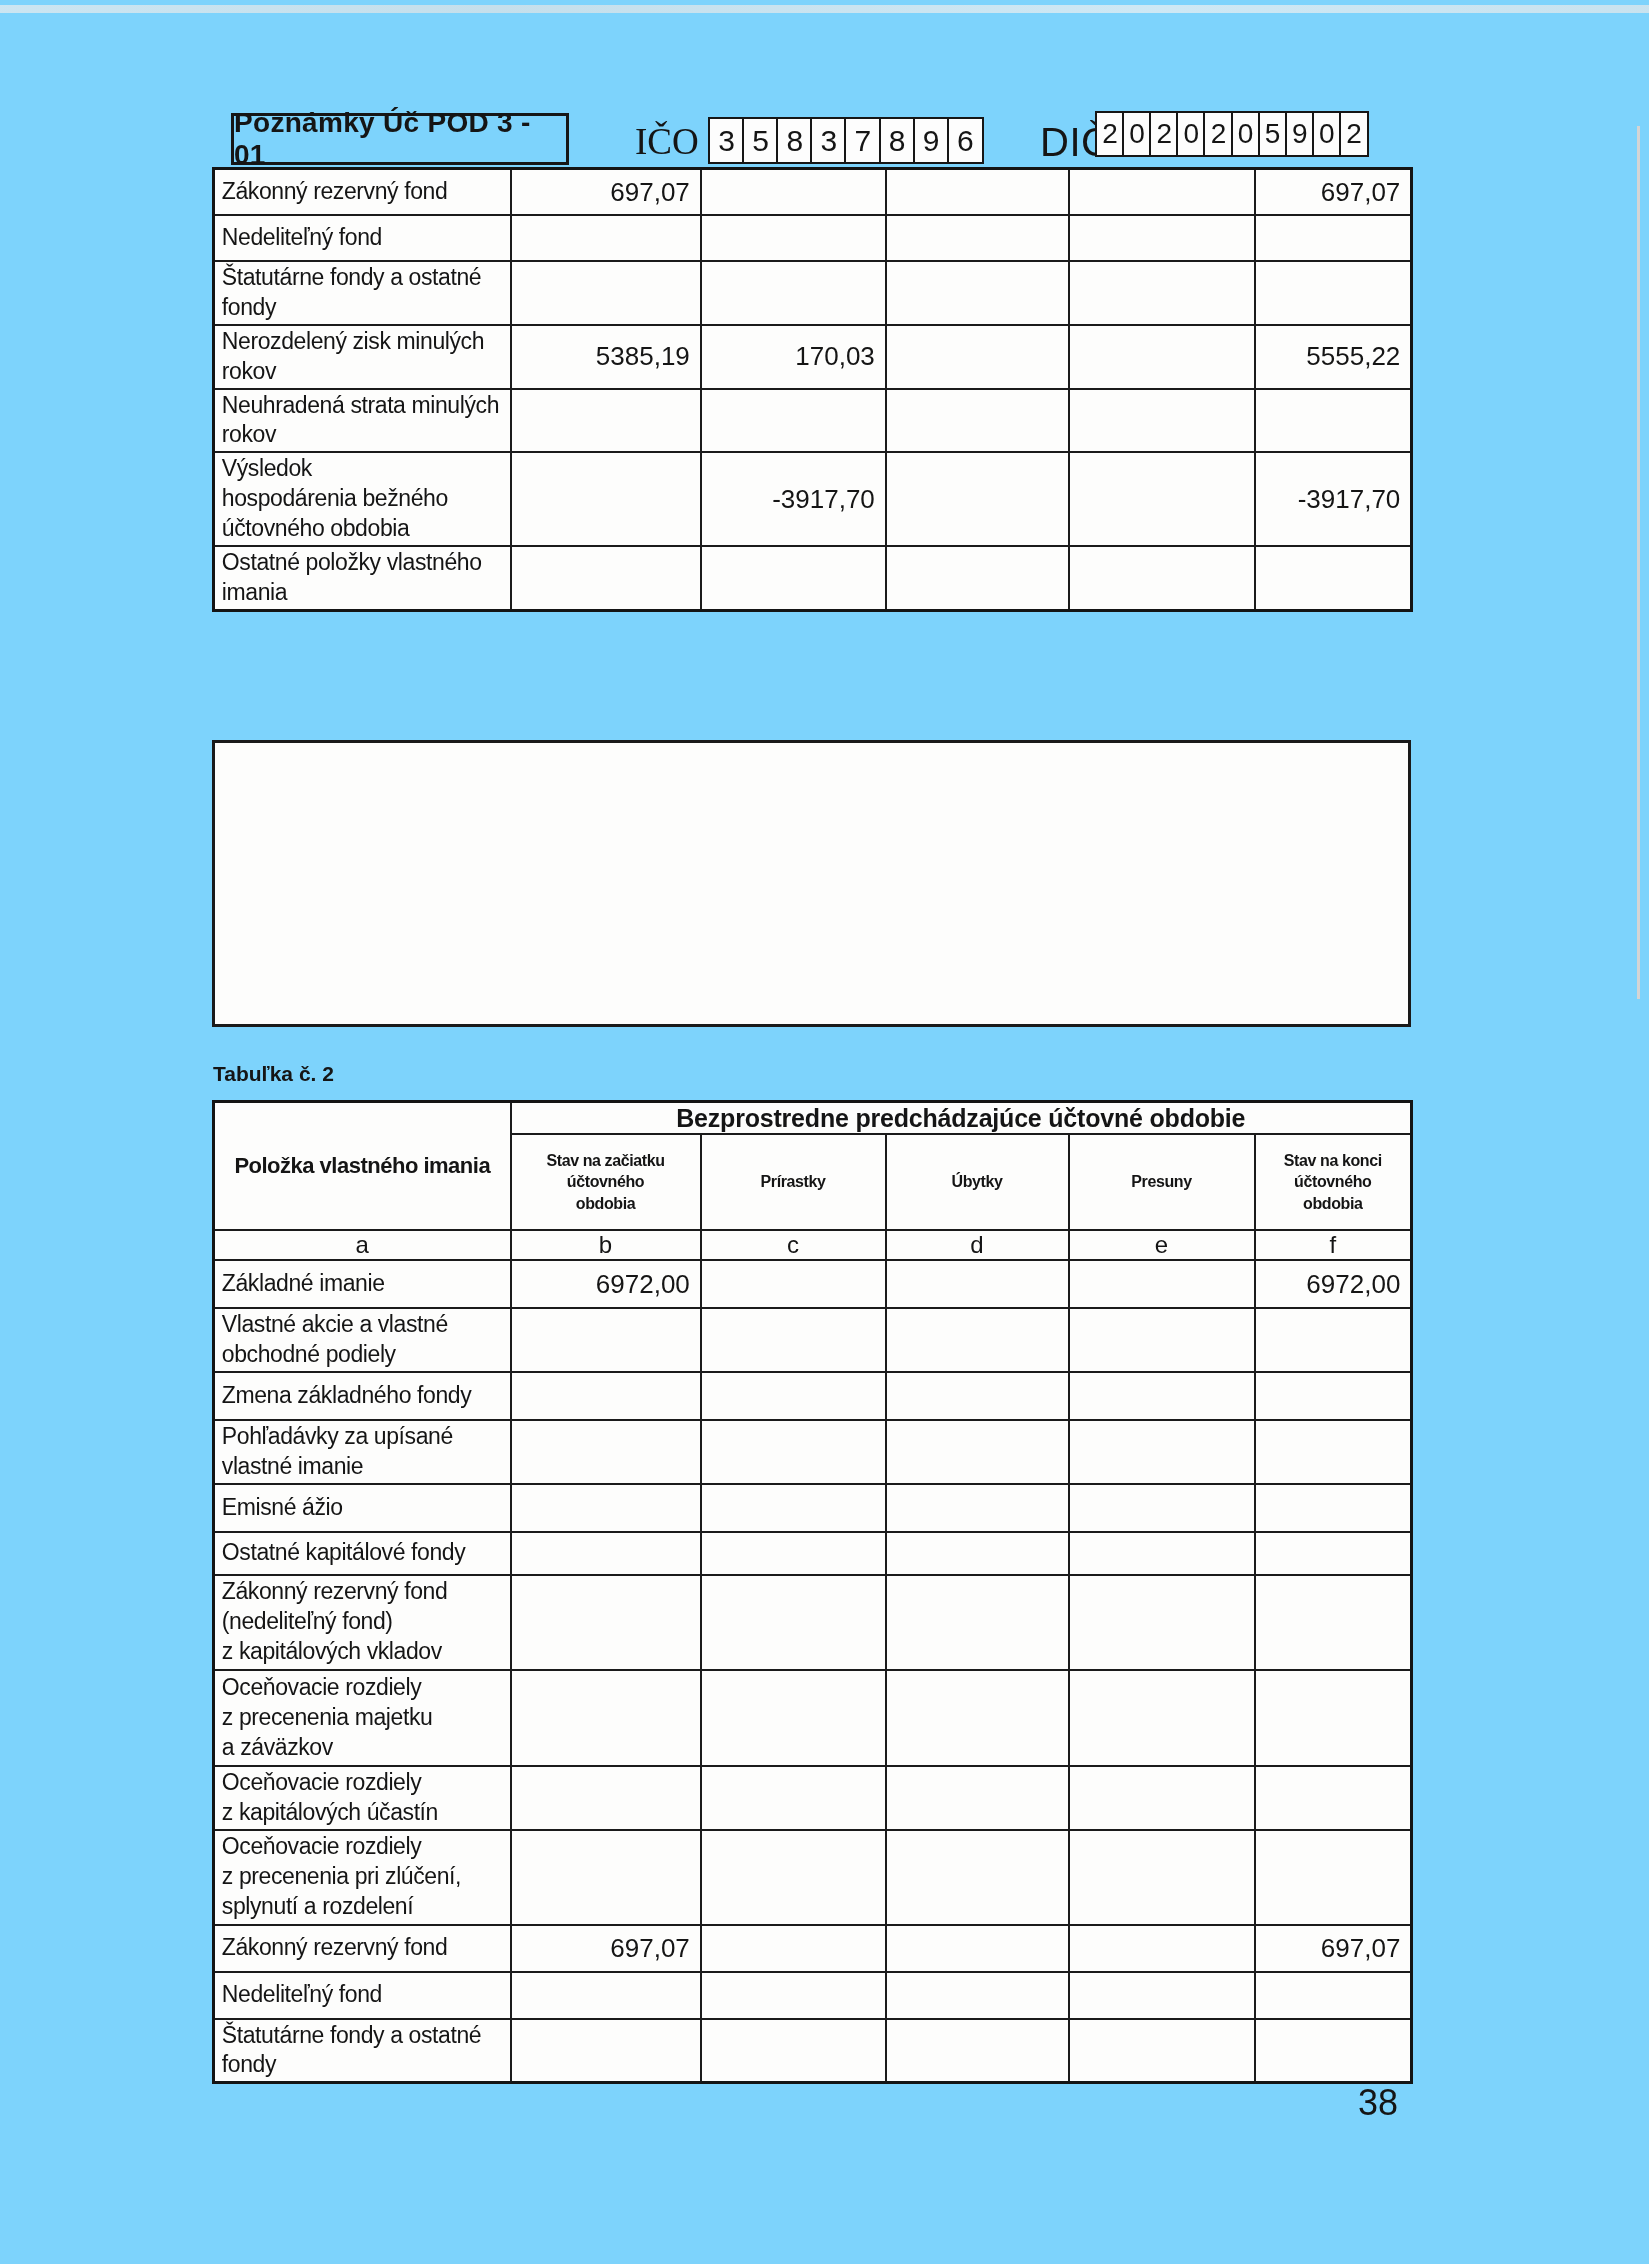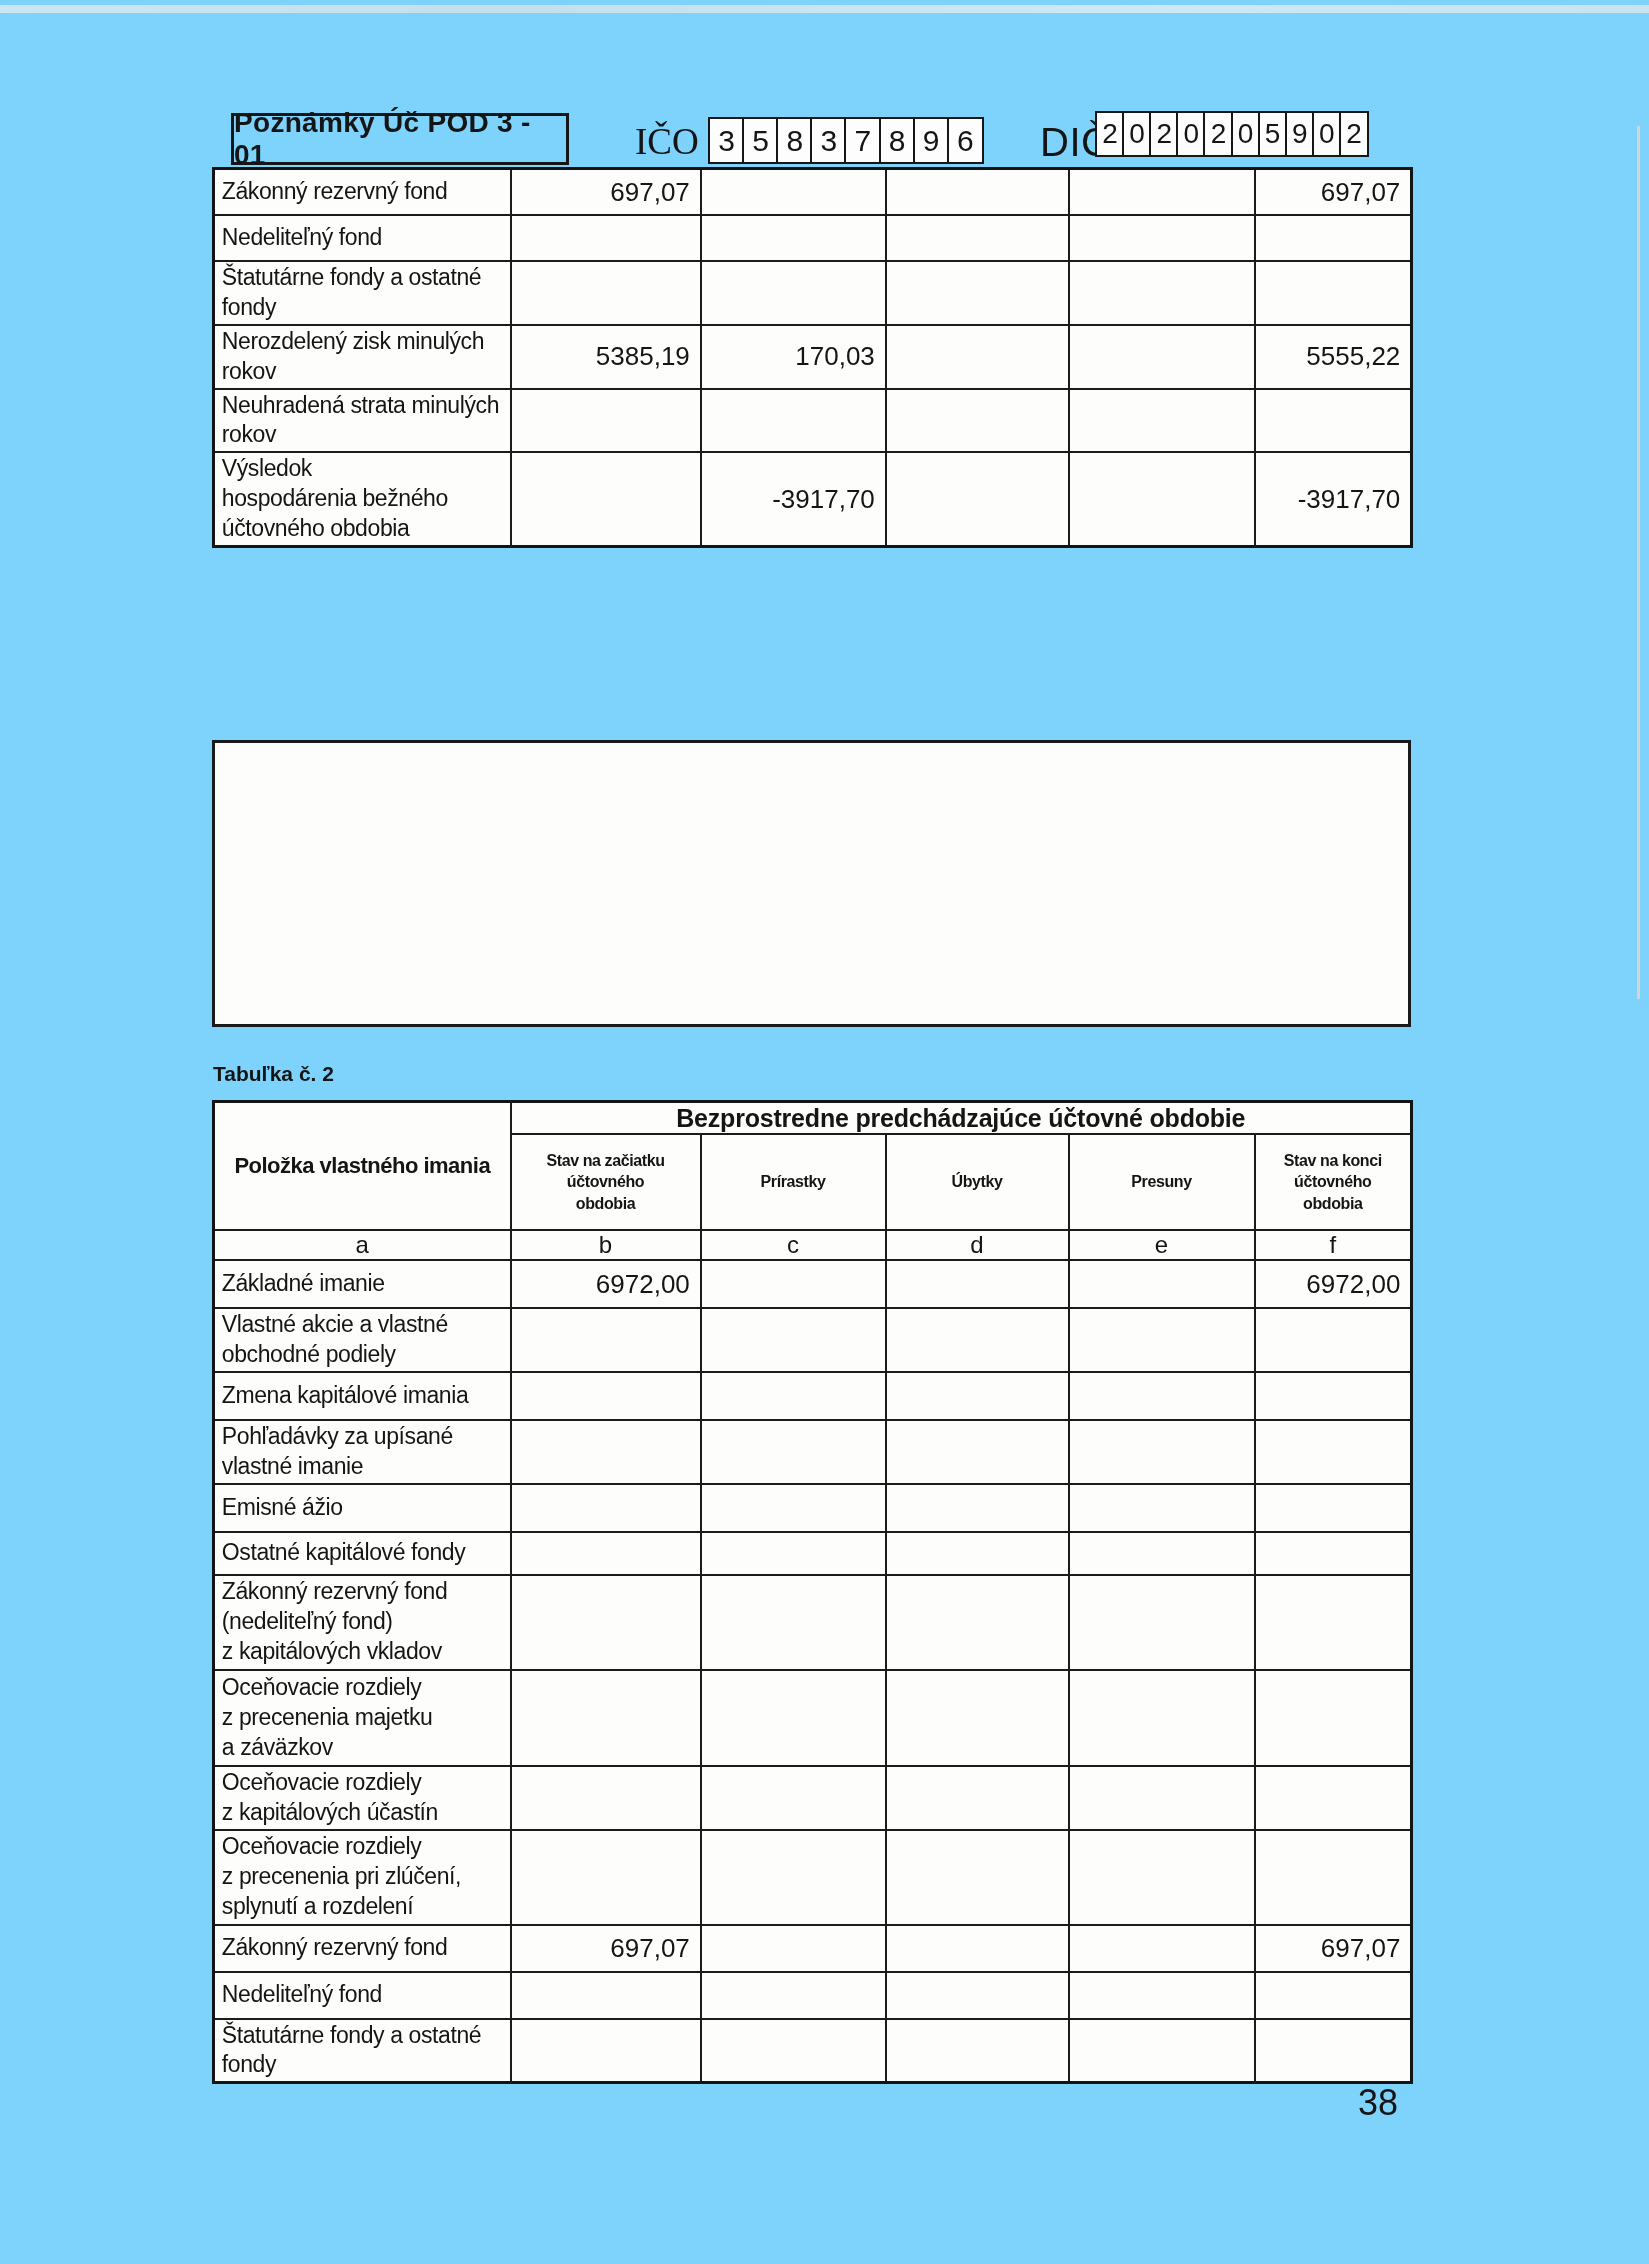--- a/index.html
+++ b/index.html
@@ -178,20 +178,31 @@
             <div class="tline">Výsledok</div>
             <div class="tline">hospodárenia bežného</div>
             <div class="tline">účtovného obdobia</div>
           </td>
           <td class="val"></td>
           <td class="val">-3917,70</td>
           <td class="val"></td>
           <td class="val"></td>
           <td class="val">-3917,70</td>
         </tr>
+        <tr>
+          <td class="lbl">
+            <div class="tline">Ostatné položky vlastného</div>
+            <div class="tline">imania</div>
+          </td>
+          <td class="val"></td>
+          <td class="val"></td>
+          <td class="val"></td>
+          <td class="val"></td>
+          <td class="val"></td>
+        </tr>
       </tbody>
   </table>
 
   <div class="notes-box"></div>
 
   <div class="t2-title">Tabuľka č. 2</div>
 
   <table class="t2">
     <colgroup>
       <col style="width:297px">
@@ -255,21 +266,21 @@
             <div class="tline">obchodné podiely</div>
           </td>
           <td class="val"></td>
           <td class="val"></td>
           <td class="val"></td>
           <td class="val"></td>
           <td class="val"></td>
         </tr>
         <tr>
           <td class="lbl">
-            <div class="tline">Zmena kapitálové imania</div>
+            <div class="tline">Zmena základného fondy</div>
           </td>
           <td class="val"></td>
           <td class="val"></td>
           <td class="val"></td>
           <td class="val"></td>
           <td class="val"></td>
         </tr>
         <tr>
           <td class="lbl">
             <div class="tline">Pohľadávky za upísané</div>

